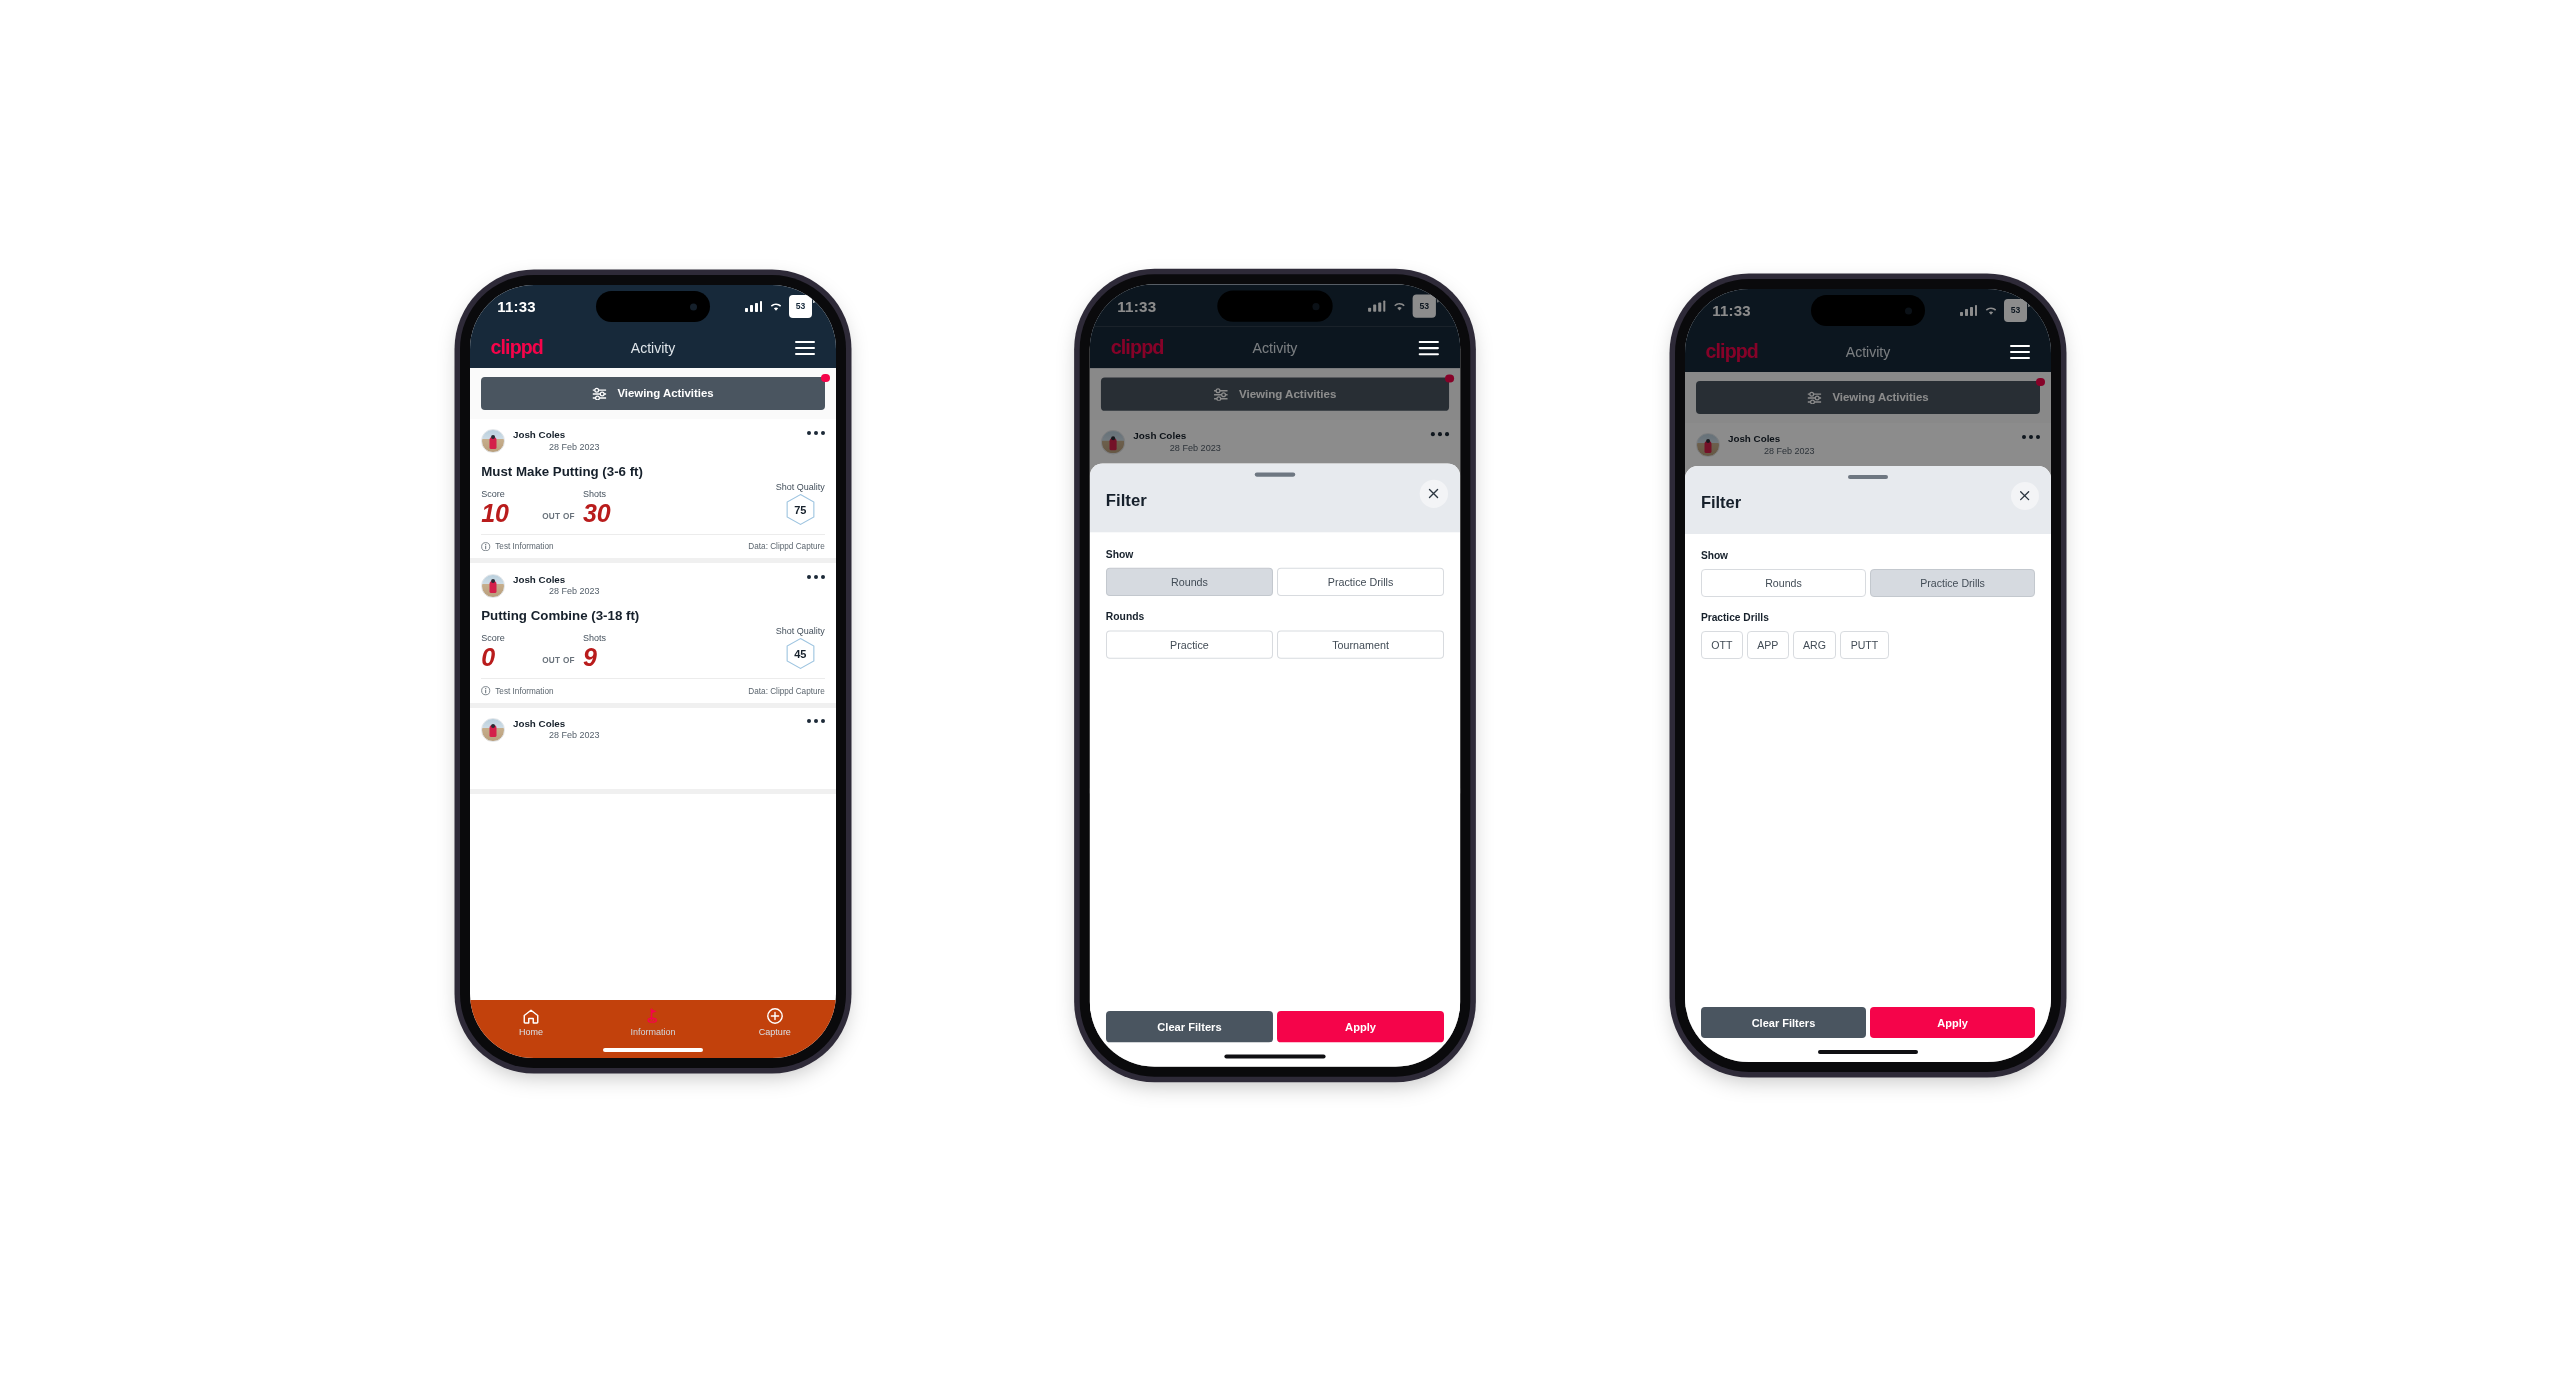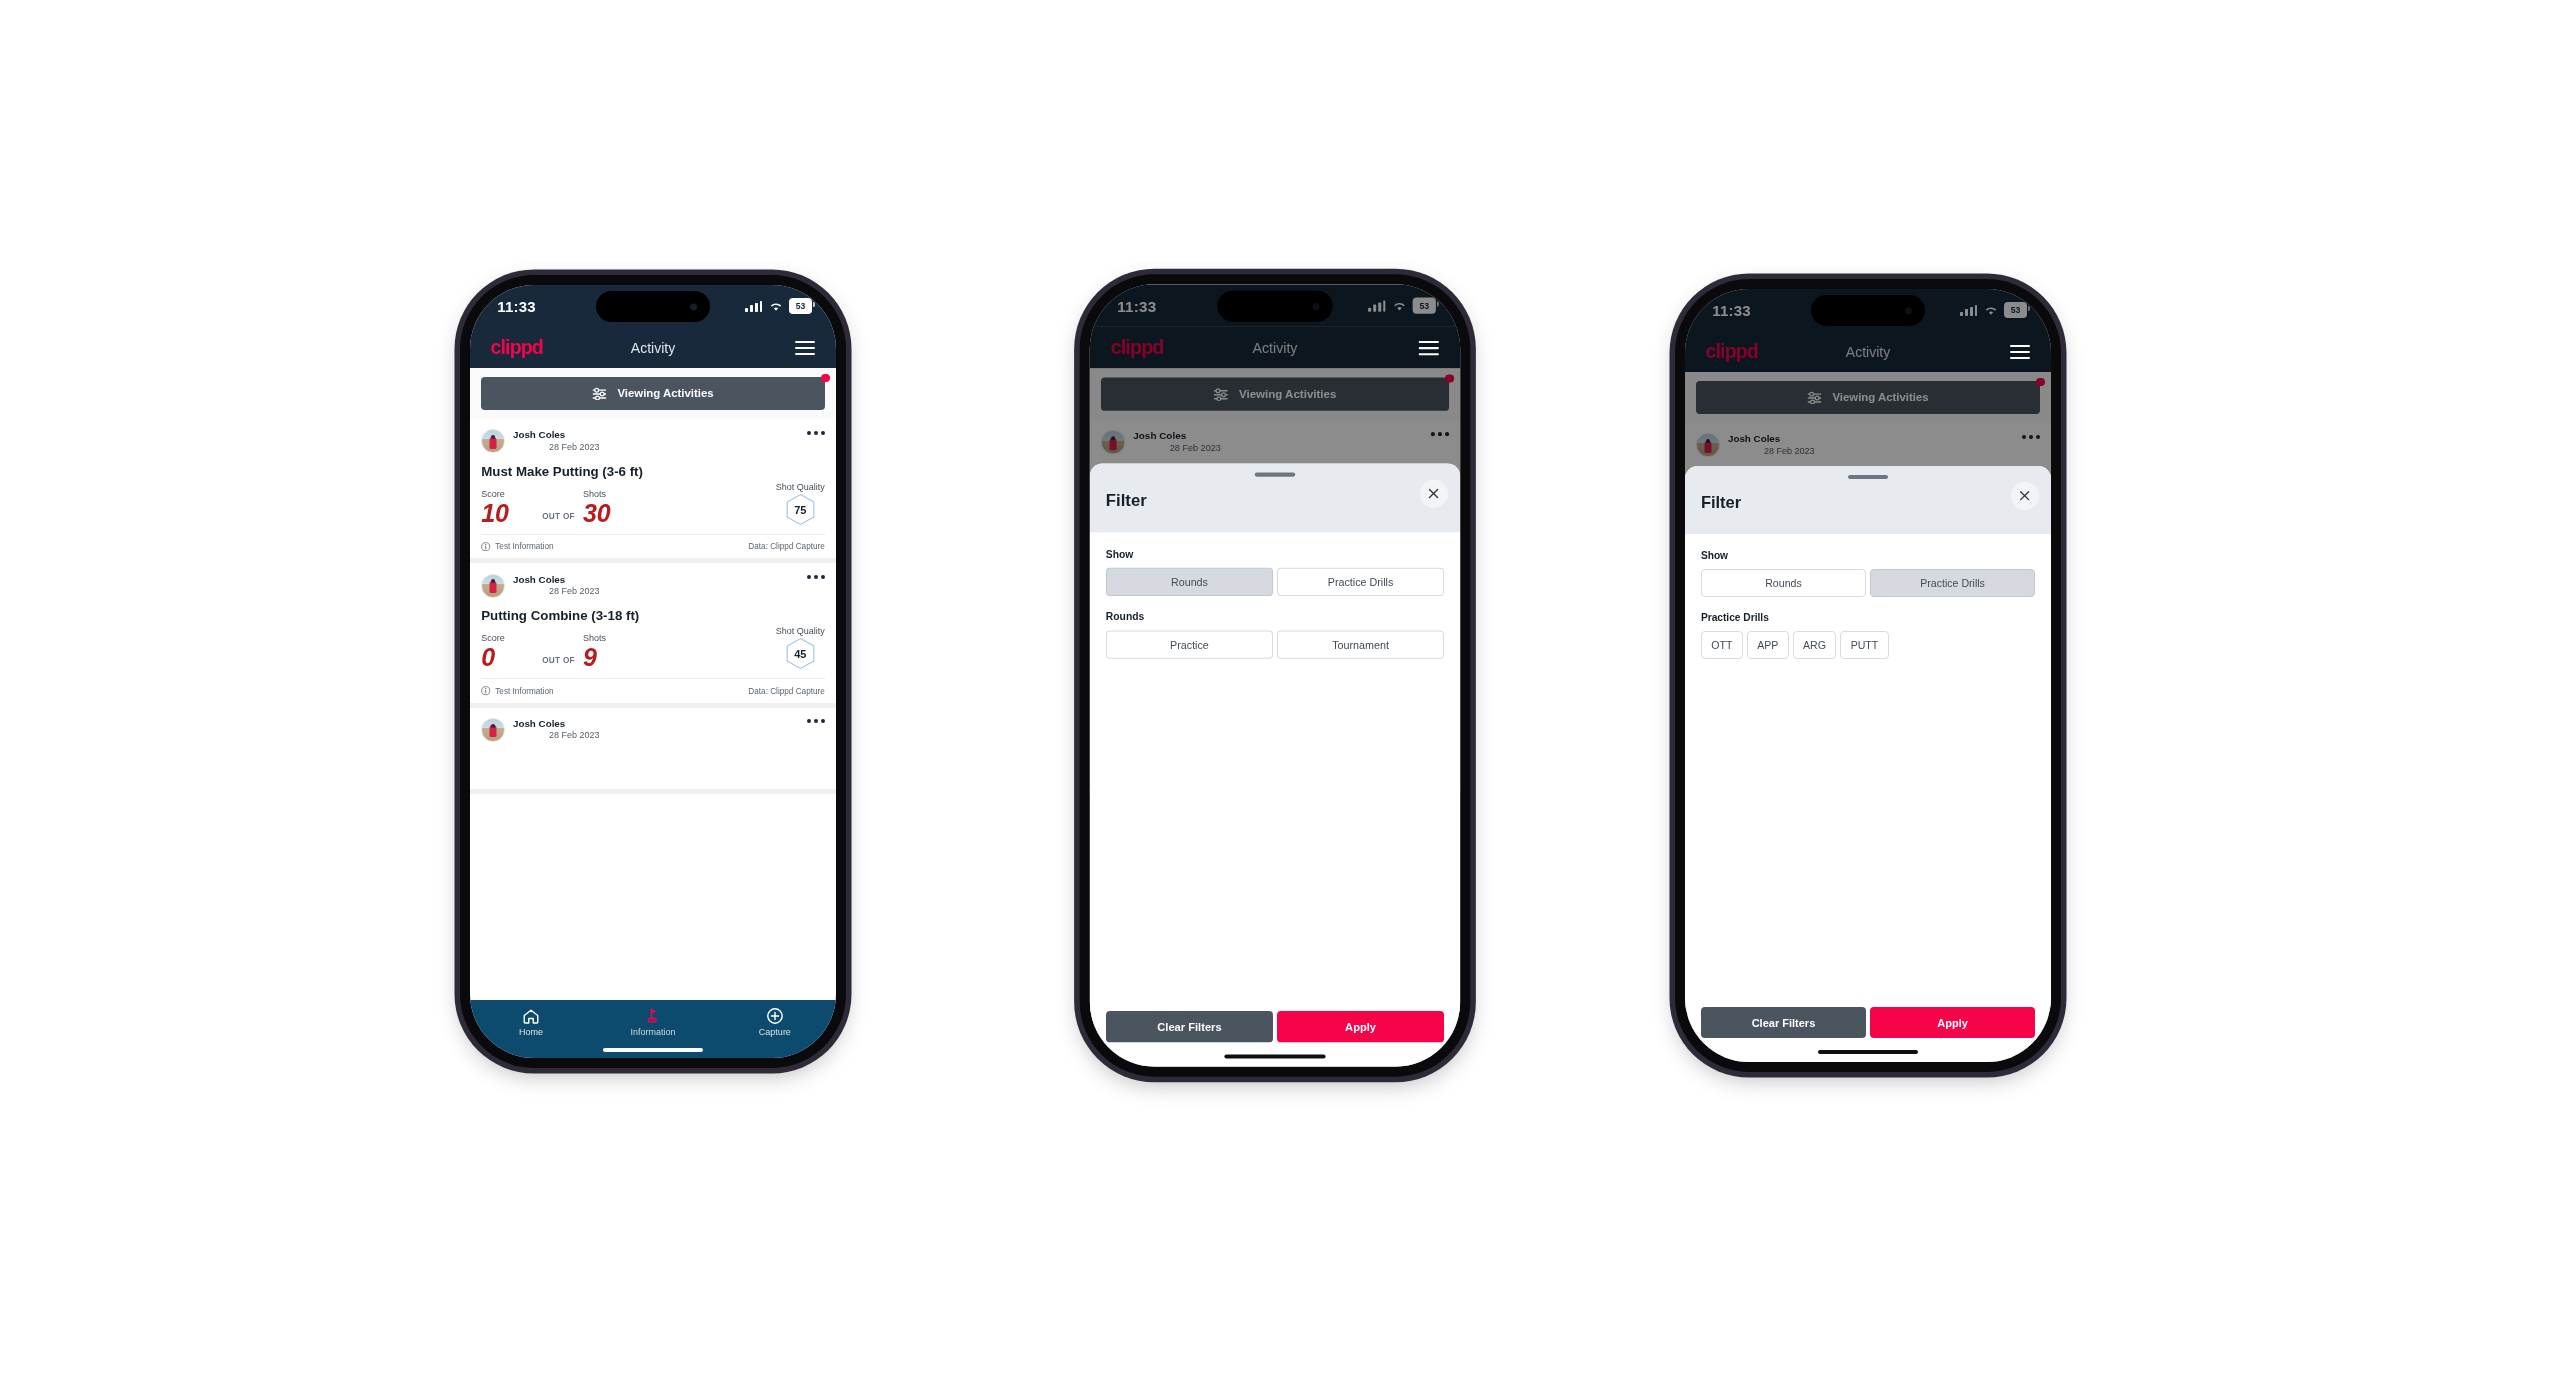--- a/index.html
+++ b/index.html
@@ -52,21 +52,21 @@
     width: 7px; height: 7px; border-radius: 50%;
     background: #15202b;
   }
   .bars { display: flex; align-items: flex-end; gap: 2px; height: 11px; }
   .bars i { width: 2.7px; background: #fff; border-radius: 0.8px; display:block; }
   .bars i:nth-child(1){height:3.9px}.bars i:nth-child(2){height:6.3px}
   .bars i:nth-child(3){height:8.6px}.bars i:nth-child(4){height:11px}
   .wifi { width: 14px; height: 11px; position: relative; }
   .wifi svg { display:block; }
   .batt {
-    min-width: 23.5px; height: 16px; border-radius: 3.9px; background: #fff;
+    min-width: 23.5px; height: 23px; border-radius: 3.9px; background: #fff;
     color: #17293a; font-size: 8.6px; font-weight: bold;
     display: flex; align-items: center; justify-content: center;
     padding: 0 2.4px; position: relative;
   }
   .batt::after {
     content:""; position:absolute; right:-3.1px; top:3.9px;
     width:2px;height:4.7px;border-radius:0 1.6px 1.6px 0;background:rgba(255,255,255,.75);
   }
 
   
@@ -151,21 +151,21 @@
     border-top: 0.8px solid #ececec;
     display: flex; align-items: flex-end; padding: 7px 0;
     font-size: 8.2px; color: #5c666f;
   }
   .info-icon { width: 9.4px; height: 9.4px; margin-right: 4.7px; }
   .card-foot .right { margin-left: auto; }
 
   
   .tabbar {
     position: absolute; left: 0; right: 0; bottom: 0;
-    height: 58px; background: #0c4a6e;
+    height: 58px; background: #c2410c;
     display: flex; align-items: flex-start; padding-top: 7px;
   }
   .tab { flex: 1; text-align: center; color: #d9e0e6; }
   .tab .ti { height: 18px; display: flex; align-items: center; justify-content: center; }
   .tab .tl { font-size: 9px; margin-top: 2.4px; }
   .tab.active .tl { color: #cfd6dc; }
   .home-ind {
     position: absolute; left: 50%; bottom: 6.3px; transform: translateX(-50%);
     width: 100px; height: 3.9px; border-radius: 2.4px; background: #fff;
   }

